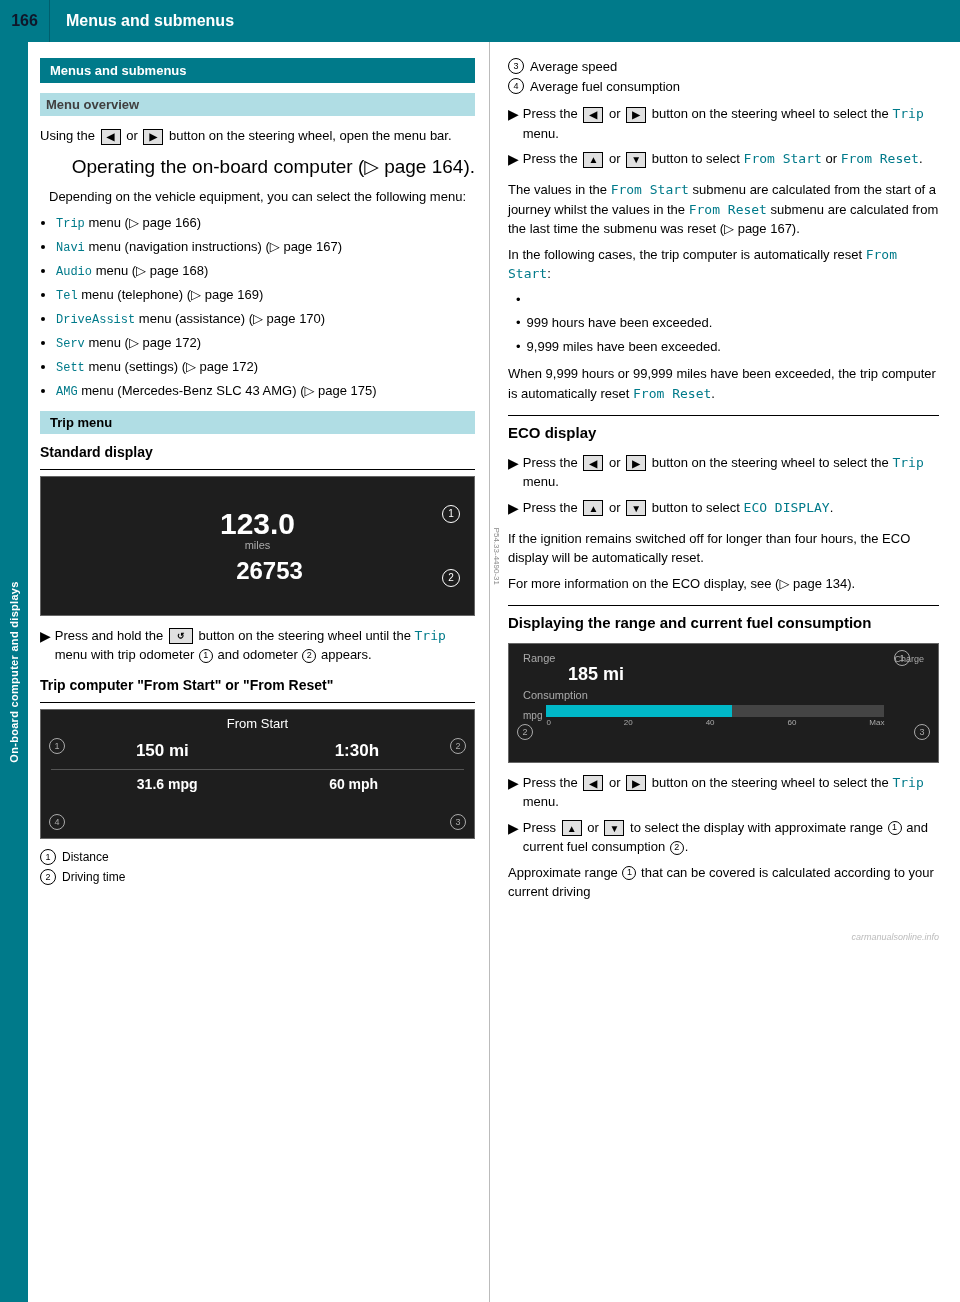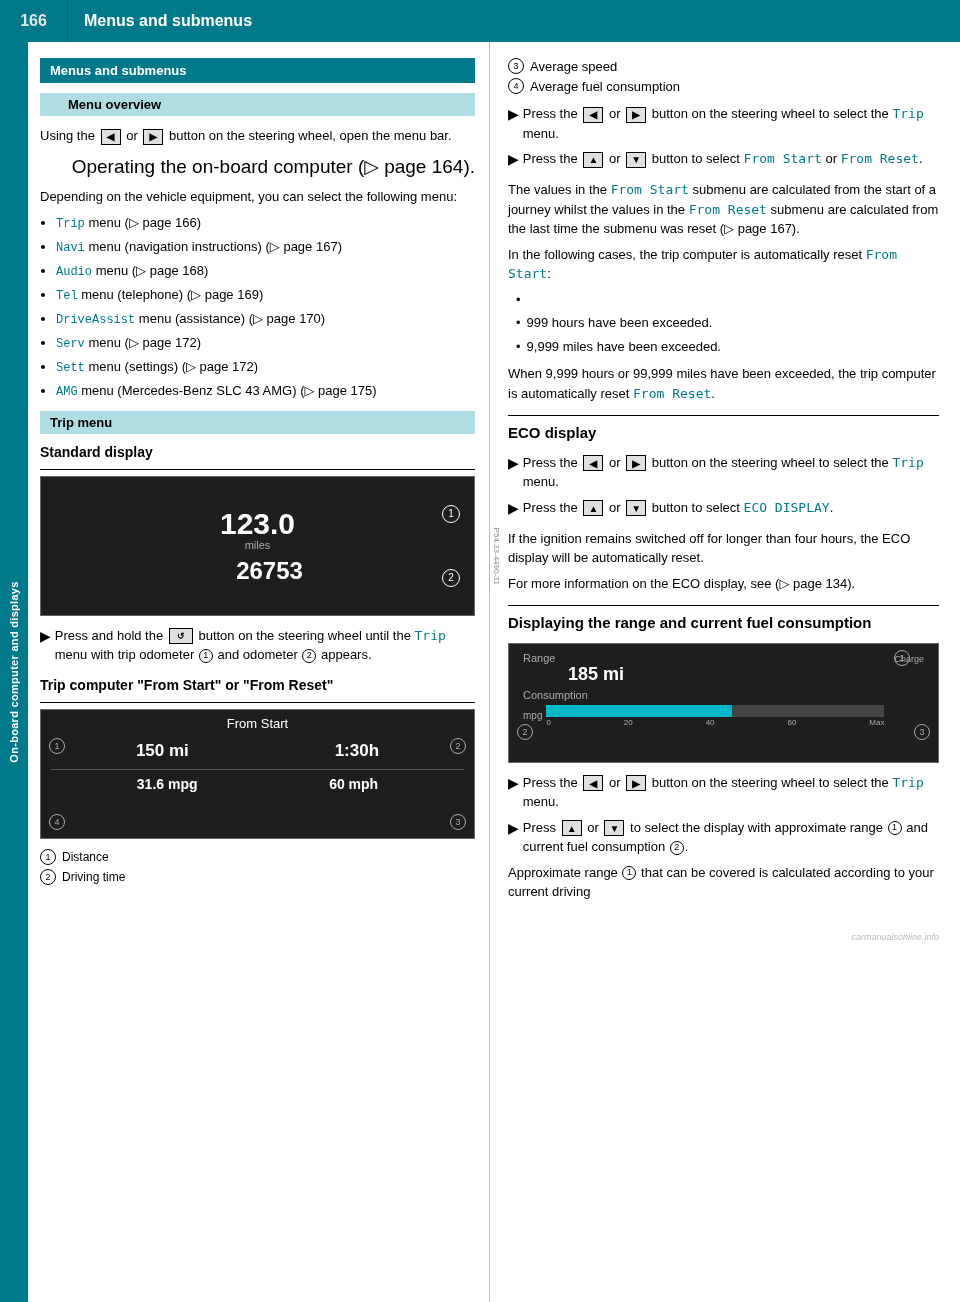--- a/index.html
+++ b/index.html
@@ -31,48 +31,48 @@
     .mono {
       font-family: 'Courier New', monospace;
       color: #007a8a;
       font-size: 12px;
     }
   </style>
 </head>
 <body>
 
 <div style="display:flex; flex-direction:row; background:#007a8a; height:42px; align-items:center;">
-  <div style="background:#007a8a; color:#e5e5e5; font-size:16px; font-weight:bold; width:68px; height:42px; display:flex; align-items:center; justify-content:center; border-right:1px solid #005f6e;">
+  <div style="background:#007a8a; color:#0f172a; font-size:16px; font-weight:bold; width:50px; height:42px; display:flex; align-items:center; justify-content:center; border-right:1px solid #005f6e;">
     <span>166</span>
   </div>
   <div style="color:#fff; font-size:16px; font-weight:bold; padding-left:16px;">Menus and submenus</div>
 </div>
 
 <div style="display:flex; flex-direction:row; position:relative; min-height:1260px;">
 
   <div style="width:28px; background:#007a8a; min-height:900px; display:flex; align-items:center; justify-content:center; flex-shrink:0;">
     <span style="color:#fff; font-size:11px; font-weight:bold; white-space:nowrap; transform:rotate(-90deg); letter-spacing:0.3px;">On-board computer and displays</span>
   </div>
 
   <div style="width:462px; padding:16px 14px 16px 12px; border-right:1px solid #bbb;">
 
     <div style="background:#007a8a; color:#fff; font-weight:bold; font-size:13px; padding:5px 10px; margin-bottom:10px;">Menus and submenus</div>
 
-    <div style="background:#b0dde4; color:#000000; font-weight:bold; font-size:13px; padding:4px 28px; margin-bottom:10px;">Menu overview</div>
+    <div style="background:#b0dde4; color:#404040; font-weight:bold; font-size:13px; padding:4px 6px; margin-bottom:10px;">Menu overview</div>
 
     <p style="margin-bottom:6px; line-height:1.6; font-size:13px;">
       <span>Using the</span>
       <span style="display:inline-flex;align-items:center;justify-content:center;border:1.5px solid #000;background:#e0e0e0;font-size:10px;padding:0 3px;height:16px;min-width:20px;font-weight:bold;margin:0 2px;vertical-align:middle;">◀</span>
       <span>or</span>
       <span style="display:inline-flex;align-items:center;justify-content:center;border:1.5px solid #000;background:#e0e0e0;font-size:10px;padding:0 3px;height:16px;min-width:20px;font-weight:bold;margin:0 2px;vertical-align:middle;">▶</span>
       <span>button on the steering wheel, open the menu bar.</span>
     </p>
 
     <p style="margin-bottom:6px; font-size:19px;text-align:right;">Operating the on-board computer (▷ page 164).</p>
-    <p style="margin-bottom:6px; font-size:13px;">Depending on the vehicle equipment, you can select the following menu:</p>
+    <p style="margin-bottom:6px; font-size:13px;text-align:center;">Depending on the vehicle equipment, you can select the following menu:</p>
 
     <ul style="margin-left:16px; margin-bottom:10px; font-size:13px;">
       <li><span class="mono">Trip</span> <span>menu (▷ page 166)</span></li>
       <li><span class="mono">Navi</span> <span>menu (navigation instructions) (▷ page 167)</span></li>
       <li><span class="mono">Audio</span> <span>menu (▷ page 168)</span></li>
       <li><span class="mono">Tel</span> <span>menu (telephone) (▷ page 169)</span></li>
       <li><span class="mono">DriveAssist</span> <span>menu (assistance) (▷ page 170)</span></li>
       <li><span class="mono">Serv</span> <span>menu (▷ page 172)</span></li>
       <li><span class="mono">Sett</span> <span>menu (settings) (▷ page 172)</span></li>
       <li><span class="mono">AMG</span> <span>menu (Mercedes-Benz SLC 43 AMG) (▷ page 175)</span></li>

